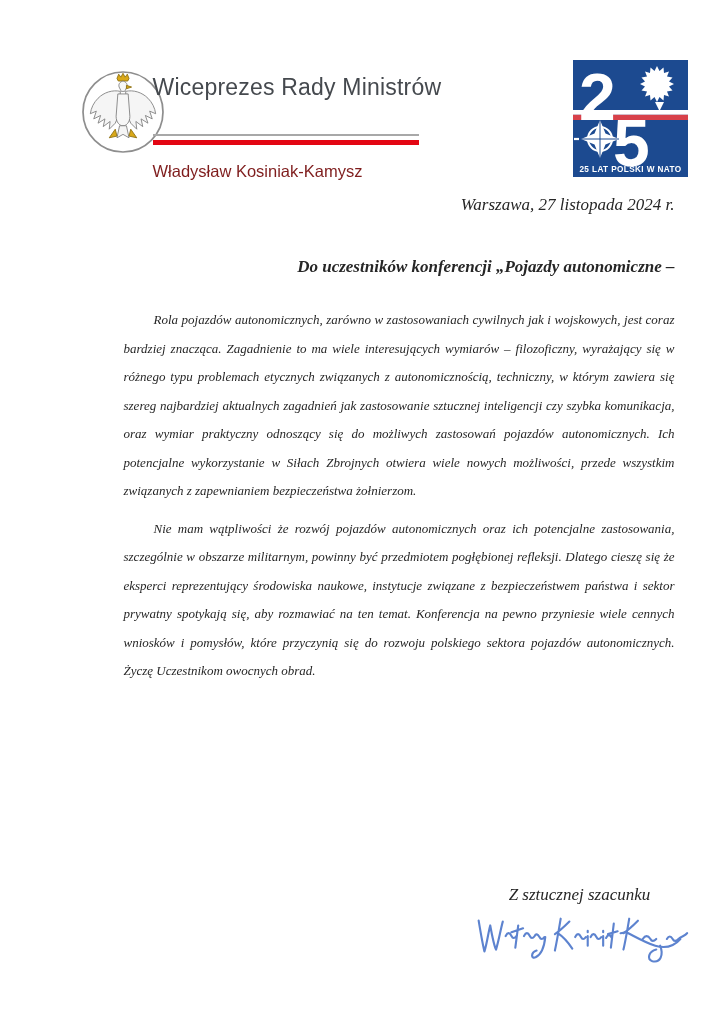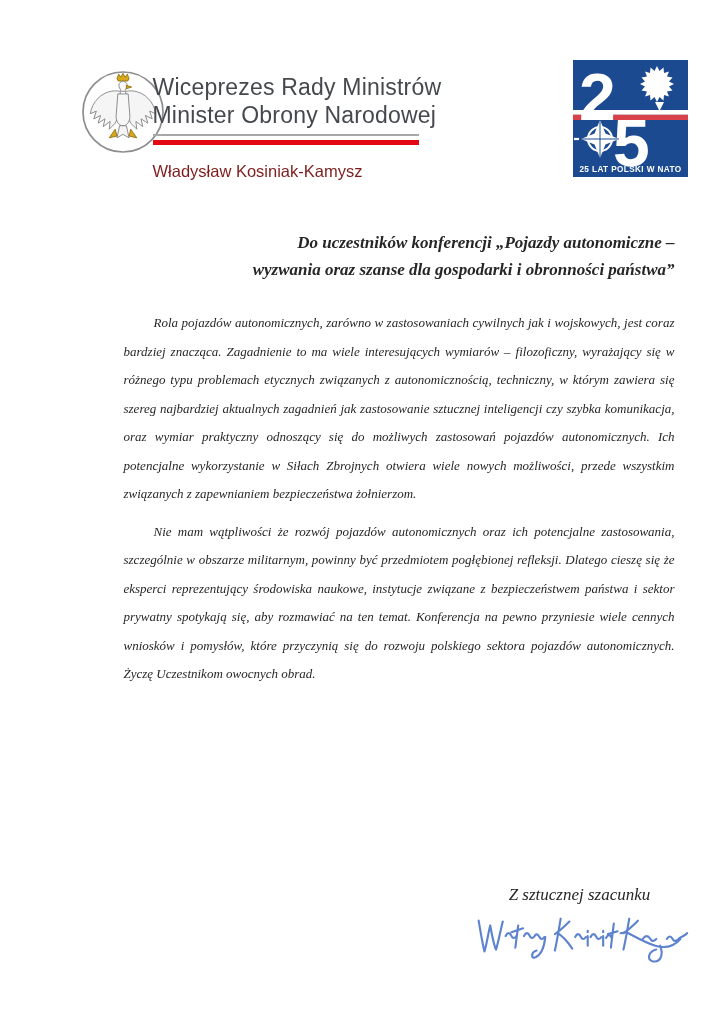--- a/index.html
+++ b/index.html
@@ -61,21 +61,20 @@
         <path d="M44 29 L56 29 L58 55 C58 62 54 66 50 66 C46 66 42 62 42 55 Z" fill="#f7f7f7"></path>
         <path d="M46 66 L43 80 L50 76 L57 80 L54 66 Z" fill="#f5f5f5"></path>
         <path d="M41 70 L34 80 L43 78 Z" fill="#d9a818" stroke="#8a6d10"></path>
         <path d="M59 70 L66 80 L57 78 Z" fill="#d9a818" stroke="#8a6d10"></path>
       </g>
     </svg>
   </div>
 
   <div class="lh-titles">
     <div>Wiceprezes Rady Ministrów</div>
-    <div>Minister Obrony Narodowej</div>
   </div>
   <div class="rule">
     <div class="rule-gray"></div>
     <div class="rule-red"></div>
   </div>
   <div class="lh-name">Władysław Kosiniak-Kamysz</div>
 
   <div class="nato">
     <svg viewBox="0 0 115 117" width="115" height="117">
       <rect width="115" height="117" fill="#1c4a90"></rect>
@@ -95,23 +94,23 @@
         <polygon points="27,60 32.5,73.5 46,79 32.5,84.5 27,98 21.5,84.5 8,79 21.5,73.5" fill="#ffffff"></polygon>
         <path d="M27 60 L27 98 M8 79 L46 79" stroke="#1c4a90" stroke-width="1"></path>
         <rect x="1" y="77.9" width="5" height="2.2" fill="#ffffff"></rect>
         <rect x="48" y="77.9" width="5" height="2.2" fill="#ffffff"></rect>
       </g>
       <text x="57.5" y="112" text-anchor="middle" font-family="Liberation Sans, sans-serif" font-size="8.2" font-weight="bold" letter-spacing="0.4" fill="#ffffff">25 LAT POLSKI W NATO</text>
     </svg>
   </div>
 
   <div class="body-col">
+    <div class="dateline">Warszawa, 27 listopada 2024 r.</div>
     <div class="addressee">
       <div>Do uczestników konferencji „Pojazdy autonomiczne –</div>
-      <div>wyzwania oraz szanse dla gospodarki i obronności państwa”</div>
     </div>
     <p class="para">Rola pojazdów autonomicznych, zarówno w zastosowaniach cywilnych jak i wojskowych, jest coraz bardziej znacząca. Zagadnienie to ma wiele interesujących wymiarów – filozoficzny, wyrażający się w różnego typu problemach etycznych związanych z autonomicznością, techniczny, w którym zawiera się szereg najbardziej aktualnych zagadnień jak zastosowanie sztucznej inteligencji czy szybka komunikacja, oraz wymiar praktyczny odnoszący się do możliwych zastosowań pojazdów autonomicznych. Ich potencjalne wykorzystanie w Siłach Zbrojnych otwiera wiele nowych możliwości, przede wszystkim związanych z zapewnianiem bezpieczeństwa żołnierzom.</p>
     <p class="para">Nie mam wątpliwości że rozwój pojazdów autonomicznych oraz ich potencjalne zastosowania, szczególnie w obszarze militarnym, powinny być przedmiotem pogłębionej refleksji. Dlatego cieszę się że eksperci reprezentujący środowiska naukowe, instytucje związane z bezpieczeństwem państwa i sektor prywatny spotykają się, aby rozmawiać na ten temat. Konferencja na pewno przyniesie wiele cennych wniosków i pomysłów, które przyczynią się do rozwoju polskiego sektora pojazdów autonomicznych. Życzę Uczestnikom owocnych obrad.</p>
   </div>
 
   <div class="closing-block">
     <div class="closing">Z sztucznej szacunku</div>
     <svg class="signature" viewBox="0 0 230 64" width="222" height="62">
       <g fill="none" stroke="#5d83cf" stroke-width="2.2" stroke-linecap="round" stroke-linejoin="round">
         <path d="M10 14 C12 26 14 38 16 46 C19 36 20 26 22 19 C24 30 26 40 28 44 C31 34 33 22 35 15"></path>

